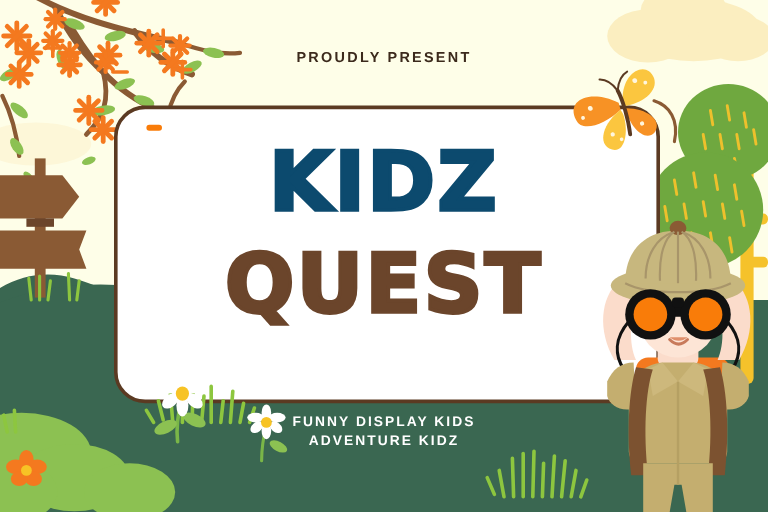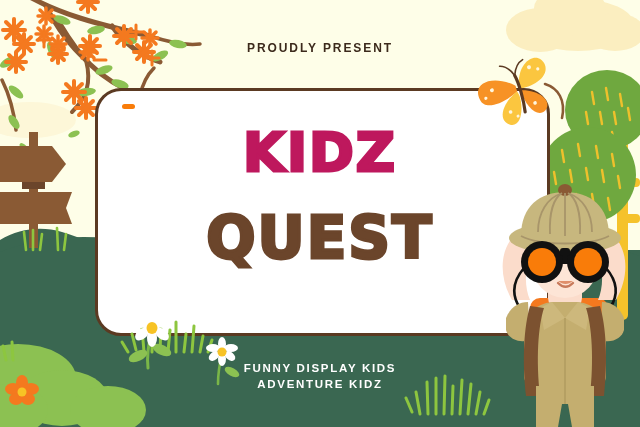--- a/index.html
+++ b/index.html
@@ -46,25 +46,25 @@
     position:absolute; left:0; top:112px; width:640px;
     text-align:center; z-index:9; line-height:0;
   }
   .tline {
     display:block;
     font-family:"DejaVu Sans", sans-serif;
     font-weight:bold;
     letter-spacing:2px;
     -webkit-text-stroke:3px currentColor;
   }
-  #title-kidz { font-size:54px; line-height:82px; color:#be185d; }
-  #title-quest { font-size:58px; line-height:84px; color:#6b452b; margin-top:2px; }
+  #title-kidz { font-size:68px; line-height:82px; color:#0c4a6e; }
+  #title-quest { font-size:68px; line-height:84px; color:#6b452b; margin-top:2px; }
 
   #caption {
-    position:absolute; left:0; top:360px; width:640px;
+    position:absolute; left:0; top:344px; width:640px;
     text-align:center; z-index:9;
     font-size:11.5px; font-weight:bold; letter-spacing:1.7px;
     line-height:16px; color:#ffffff;
   }
   #caption span { display:block; }
 </style>
 </head>
 <body>
 
 <div id="poster">

